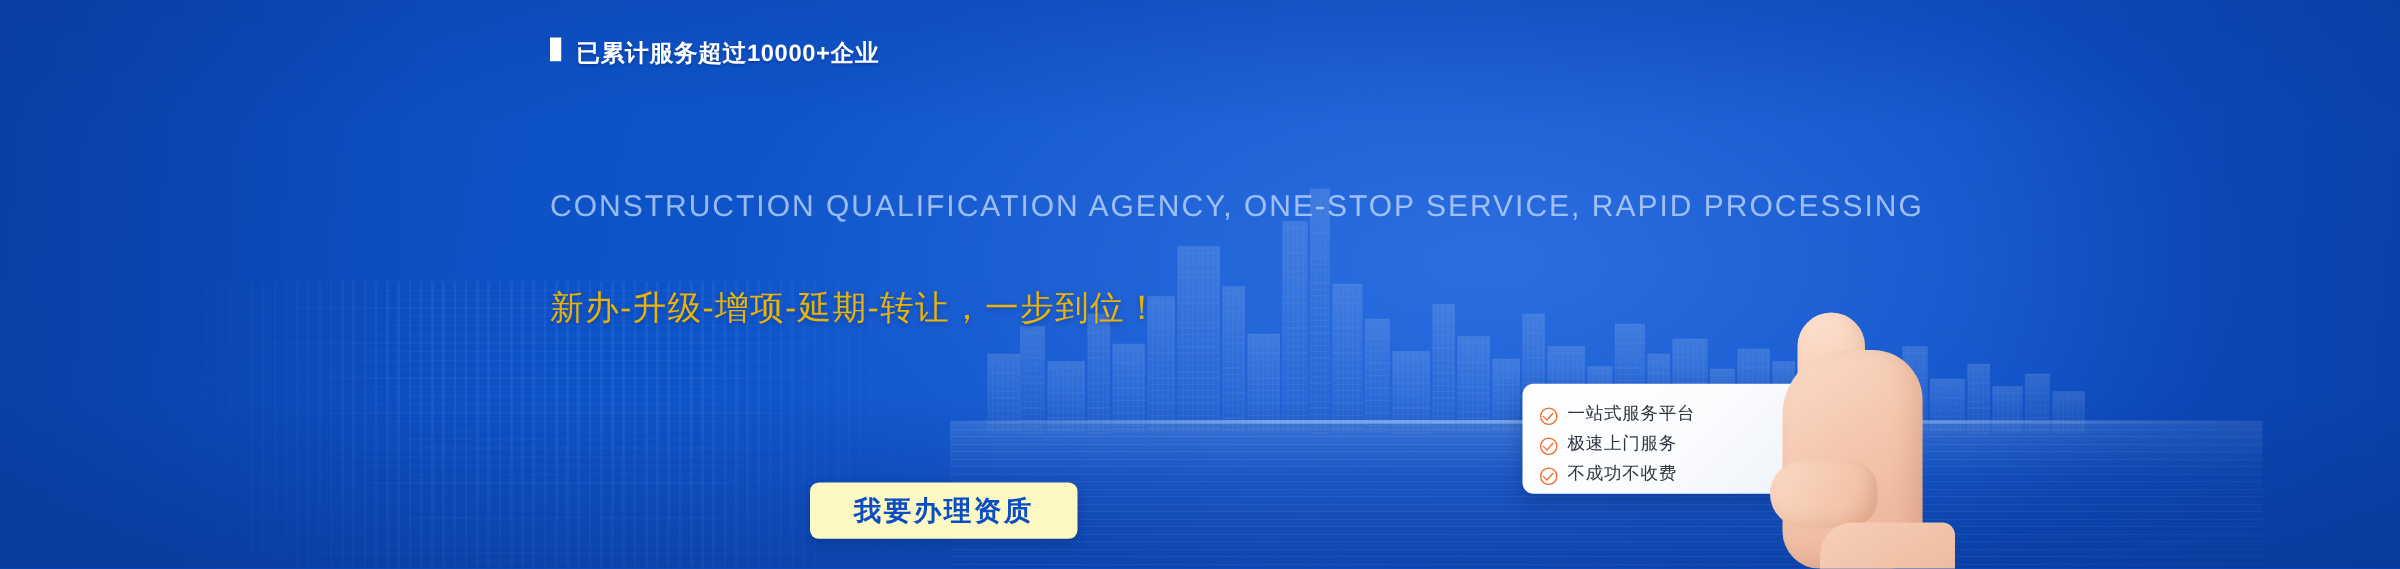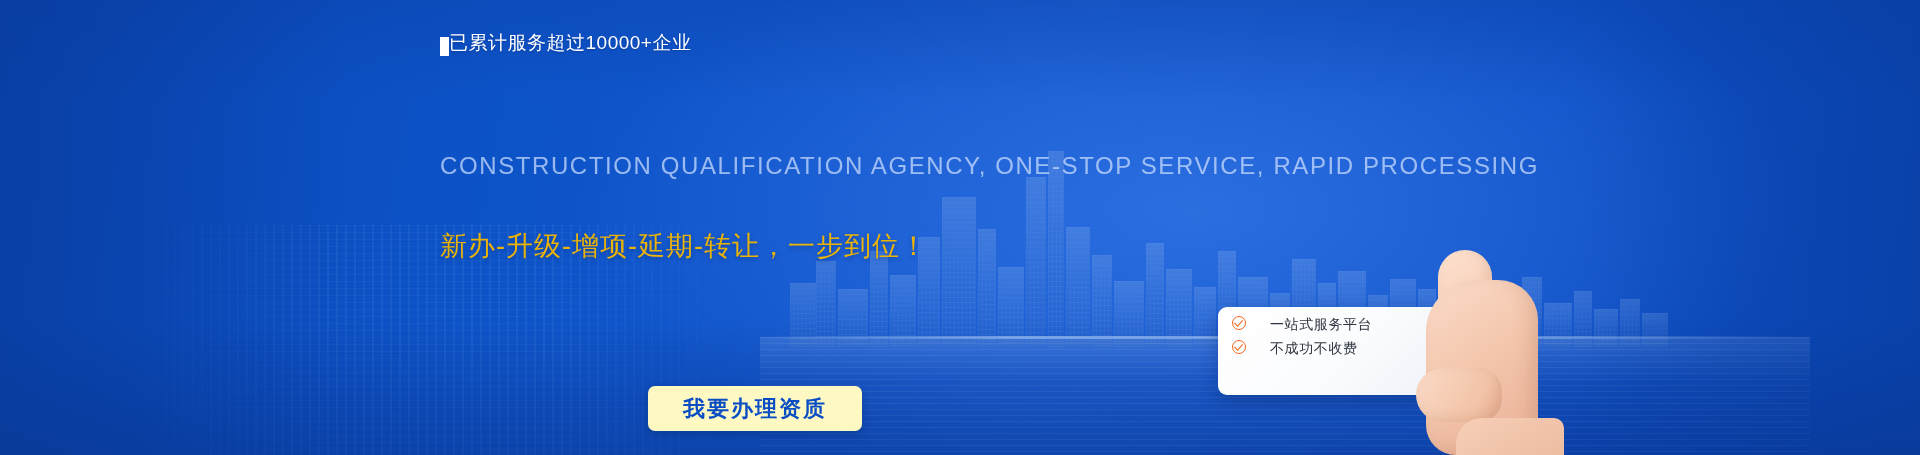--- a/index.html
+++ b/index.html
@@ -66,22 +66,22 @@
     opacity:.8;
     -webkit-mask-image:linear-gradient(90deg, rgba(0,0,0,0) 0%, #000 35%, #000 70%, rgba(0,0,0,0) 100%);
             mask-image:linear-gradient(90deg, rgba(0,0,0,0) 0%, #000 35%, #000 70%, rgba(0,0,0,0) 100%);
   }
 
   
   .content { position:absolute; left:0; top:0; width:100%; height:100%; }
 
   .eyebrow {
     position:absolute; left:440px; top:30px;
-    display:flex; align-items:flex-end; gap:0;
-    color:#ffffff; font-size:19px; font-weight:normal; letter-spacing:.5px;
+    display:flex; align-items:flex-start; gap:12px;
+    color:#ffffff; font-size:19px; font-weight:bold; letter-spacing:.5px;
     text-shadow:0 1px 2px rgba(0,30,90,.35);
   }
   .eyebrow .mark { width:9px; height:19px; background:#ffffff; display:block; }
 
   .headline {
     position:absolute; left:436px; top:66px;
     font-size:60px; font-weight:bold; letter-spacing:1px;
     white-space:nowrap; line-height:1.15;
     text-shadow:3px 4px 0 rgba(8,46,120,.75);
   }
@@ -113,21 +113,21 @@
   
   .card {
     position:absolute; left:1218px; top:307px;
     width:224px; height:88px;
     background:linear-gradient(135deg,#ffffff 0%, #fbfcfe 55%, #eef2f8 100%);
     border-radius:9px;
     box-shadow:0 6px 18px rgba(3,28,86,.30);
     padding:9px 0 0 14px;
   }
   .card-item {
-    display:flex; align-items:flex-start; gap:24px;
+    display:flex; align-items:flex-end; gap:8px;
     height:24px; color:#2f3540; font-size:14px; letter-spacing:.6px;
     white-space:nowrap;
   }
   .chk {
     width:14px; height:14px; flex:0 0 14px;
     border:1.6px solid #f26522; border-radius:50%;
     position:relative;
   }
   .chk::after{
     content:""; position:absolute; left:3px; top:1.4px;
@@ -228,20 +228,24 @@
 
     <button class="cta">我要办理资质</button>
 
     <div class="card">
       <div class="card-item">
         <span class="chk"></span>
         <span>一站式服务平台</span>
       </div>
       <div class="card-item">
         <span class="chk"></span>
+        <span>极速上门服务</span>
+      </div>
+      <div class="card-item">
+        <span class="chk"></span>
         <span>不成功不收费</span>
       </div>
     </div>
 
     <div class="hand">
       <div class="index"></div>
       <div class="palm"></div>
       <div class="thumb"></div>
       <div class="wrist"></div>
     </div>

